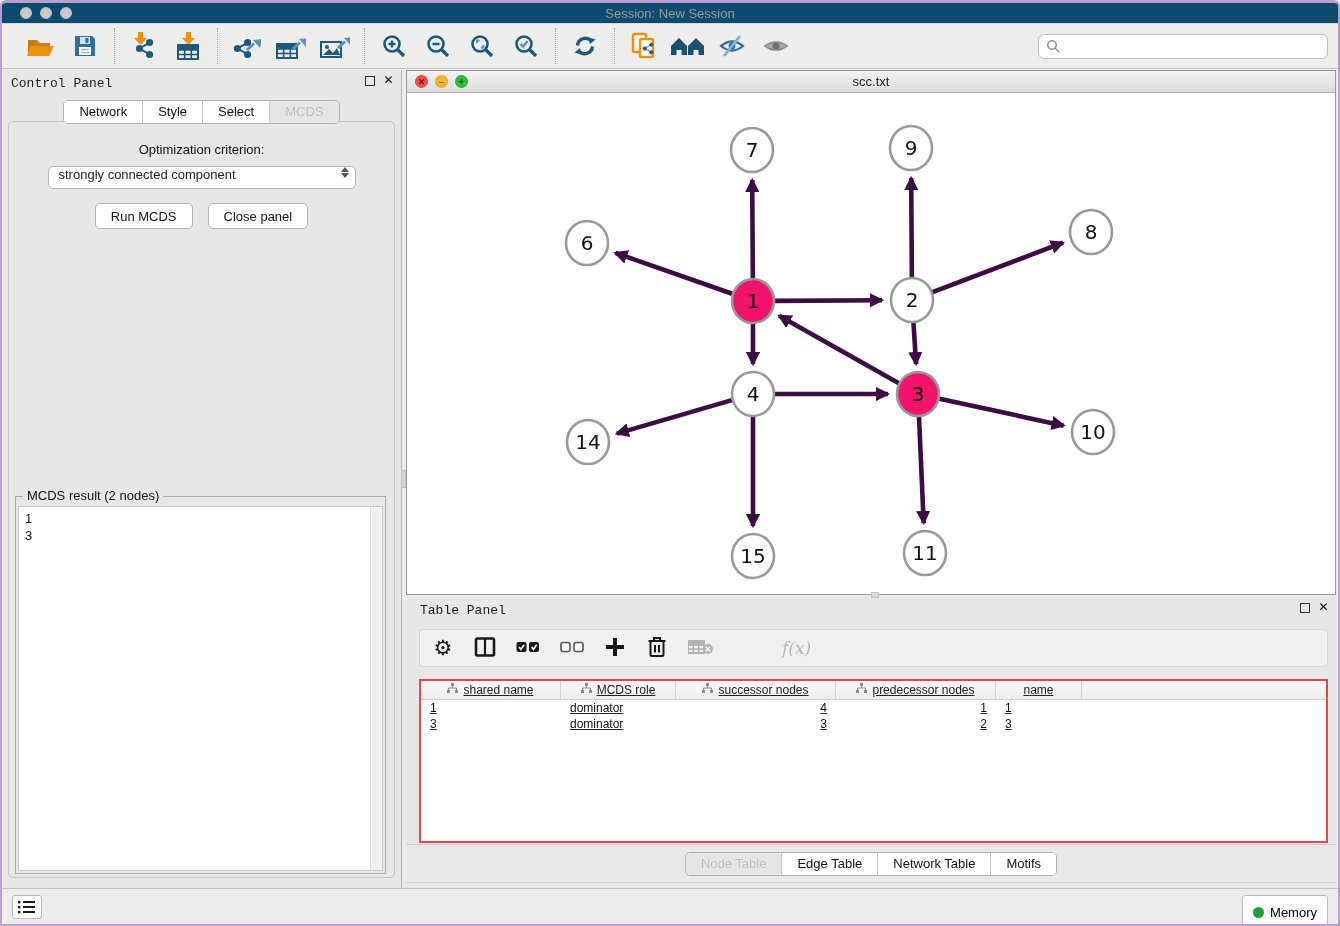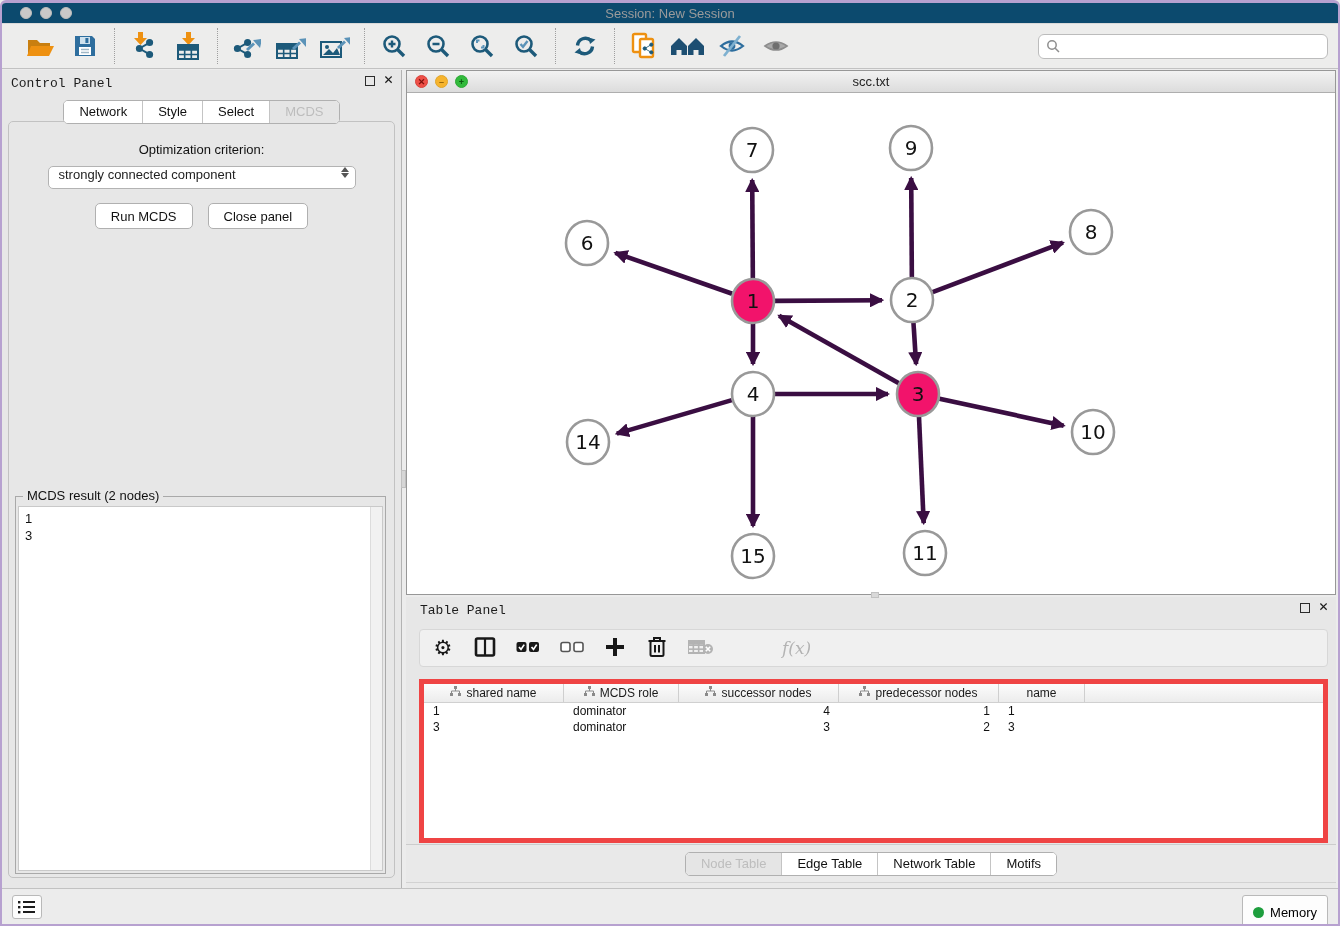--- a/index.html
+++ b/index.html
@@ -69,21 +69,21 @@
   .net-canvas { position:absolute; left:0; right:0; top:22px; bottom:0; background:#fff; overflow:hidden; }
   .net-canvas svg { position:absolute; left:0; top:0; }
   .hsplit-handle { position:absolute; left:50%; bottom:-4px; width:8px; height:6px; background:#d9d9d9; border:1px solid #c2c2c2; z-index:4; }
   
   .table-panel { position:absolute; left:404px; right:2px; top:527px; bottom:0; background:#e7e7e7; }
   .tp-toolbar { position:absolute; left:13px; right:8px; top:32px; height:38px; background:#f0f0f0; border:1px solid #d7d7d7; border-radius:4px; display:flex; align-items:center; gap:20px; padding:0 12px; }
   .tp-ico { display:flex; align-items:center; justify-content:center; min-width:22px; height:26px; background:none; border:none; cursor:pointer; font-family:"Liberation Sans",sans-serif; }
   .tp-ico .uni { font-size:21px; color:#181818; line-height:22px; }
   .tp-ico.disabled { cursor:default; }
   .fx { font-family:"DejaVu Serif", serif; font-style:italic; font-size:17px; color:#b3b3b3;margin-left:48px; }
-  .table-area { position:absolute; left:13px; right:8px; top:82px; bottom:45px; background:#fff; border:5px solid #ef4444; overflow:hidden; }
+  .table-area { position:absolute; left:13px; right:8px; top:82px; bottom:45px; background:#fff; border:2px solid #ef4444; overflow:hidden;text-decoration:underline; }
   .tbl-header { display:flex; height:19px; background:linear-gradient(#fcfcfc,#ececec); border-bottom:1px solid #d0d0d0; }
   .tbl-hcell { display:flex; align-items:center; justify-content:center; gap:5px; font-size:12px; color:#1a1a1a; border-right:1px solid #cfcfcf; height:100%; cursor:pointer; }
   .tbl-row { display:flex; height:16px; }
   .tbl-cell { font-size:12px; color:#111; padding:1px 9px 0; white-space:nowrap; overflow:hidden; }
   .tp-bottom { position:absolute; left:0; right:0; bottom:0; height:44px; background:#e9e9e9; border-top:1px solid #cccccc; }
   .tp-tabs { position:absolute; left:0; right:0; top:7px; text-align:center; }
   .tp-bottom .rule { position:absolute; left:0; right:0; bottom:5px; border-top:1px solid #d2d2d2; }
   
   .statusbar { position:absolute; left:0; right:0; bottom:0; height:36px; background:#ececec; border-top:1px solid #c2c2c2; }
   .sb-left-btn { position:absolute; left:10px; top:6px; width:30px; height:24px; background:#fdfdfd; border:1px solid #b9b9b9; border-radius:3px; display:flex; align-items:center; justify-content:center; cursor:pointer; }

